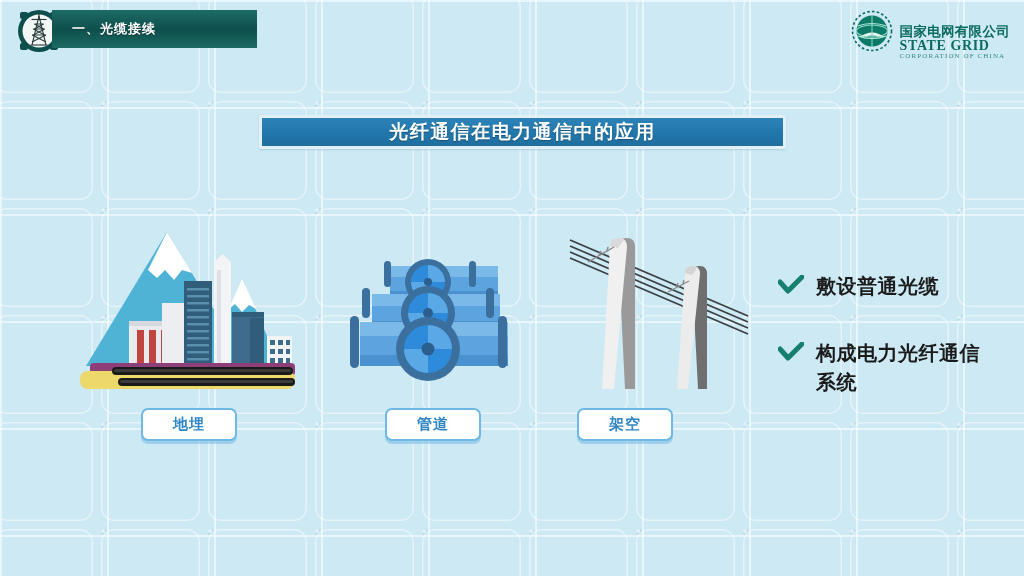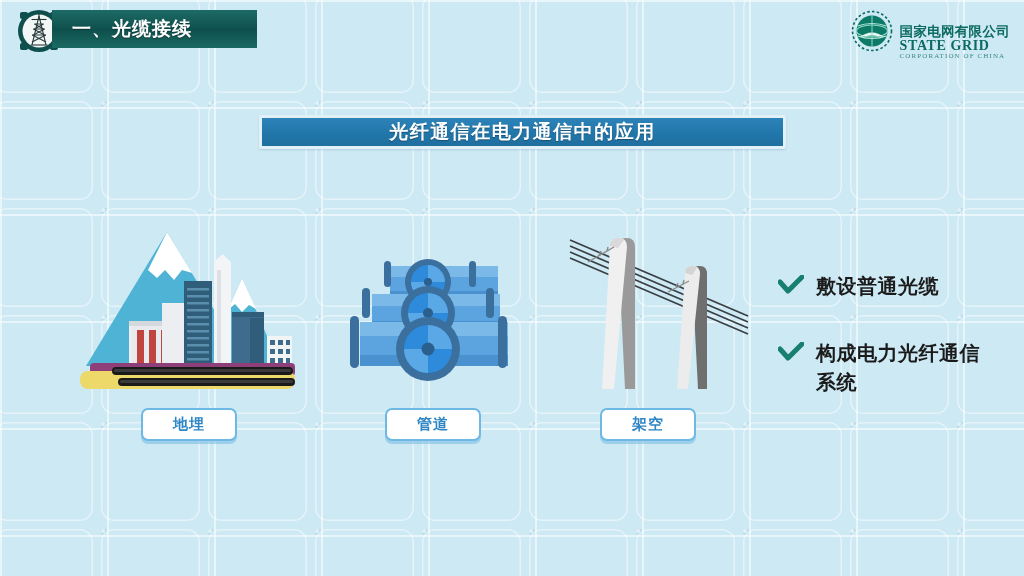--- a/index.html
+++ b/index.html
@@ -23,21 +23,21 @@
   }
   #bgcells{position:absolute;inset:0;}
   .bgcell{
     position:absolute;width:99px;height:99px;border-radius:13px;
     box-shadow: inset 0 0 0 1.5px rgba(255,255,255,.5);
   }
   
   #header{position:absolute;left:0;top:10px;height:44px;width:520px;}
   .crumb{
     position:absolute;top:0;height:38px;display:flex;align-items:center;
-    color:#fff;font-weight:bold;font-size:19px;letter-spacing:1px;
+    color:#fff;font-weight:bold;font-size:13px;letter-spacing:1px;
     text-shadow:0 1px 1px rgba(0,0,0,.35);
   }
   #crumb1{
     left:52px;width:205px;padding-left:20px;box-sizing:border-box;
     background:linear-gradient(180deg,#1d6b66 0%,#0e4f4c 52%,#1b6a63 100%);
     clip-path:polygon(0 0,100% 0,100% 100%,0 100%);
   }
   #crumb1 .chev{
     position:absolute;right:-26px;top:0;width:28px;height:38px;
     background:linear-gradient(180deg,#1d6b66 0%,#0e4f4c 52%,#1b6a63 100%);
@@ -340,21 +340,21 @@
     <path d="M124 61 L126 57 M131 58 L132 54"></path>
   </g>
 </svg>
 
 <div class="label-box" style="left:141px;top:408px;width:92px;">
   <span>地埋</span>
 </div>
 <div class="label-box" style="left:385px;top:408px;width:92px;">
   <span>管道</span>
 </div>
-<div class="label-box" style="left:600px;top:408px;width:92px;">
+<div class="label-box" style="left:577px;top:408px;width:92px;">
   <span>架空</span>
 </div>
 
 <div id="bullets">
 
   <div class="bullet">
     <svg class="tick" width="26" height="20" viewBox="0 0 26 20">
       <path d="M2 7 L10 16 L24 2" fill="none" stroke="#177f6e" stroke-width="5" stroke-linecap="round" stroke-linejoin="round"></path>
     </svg>
     <div class="btext">敷设普通光缆</div>

